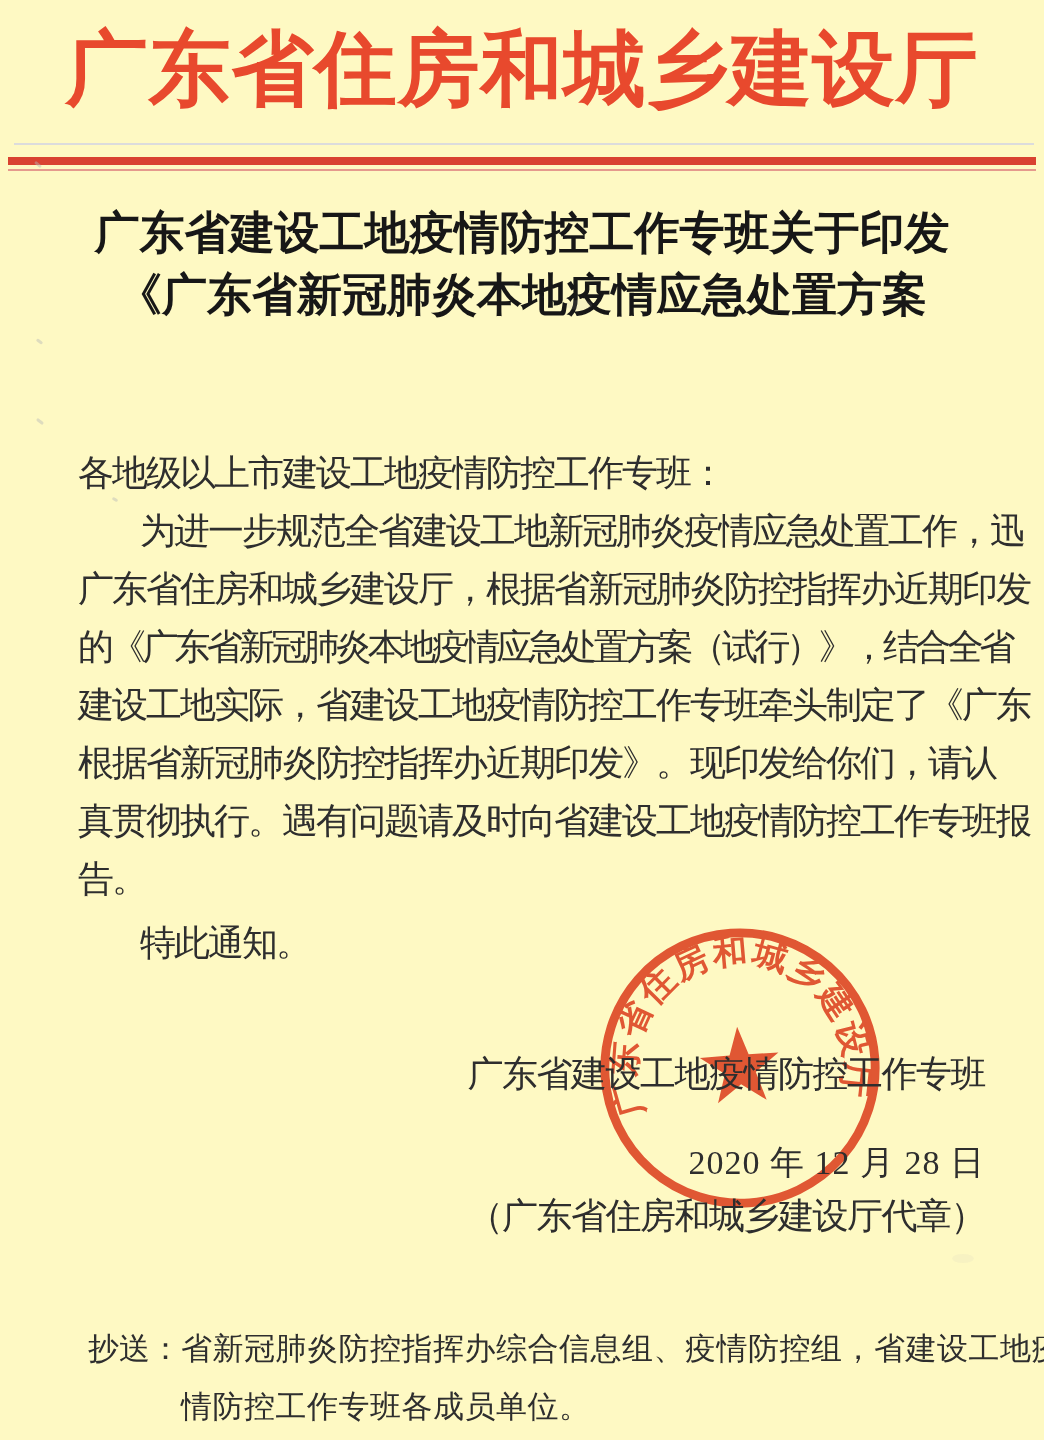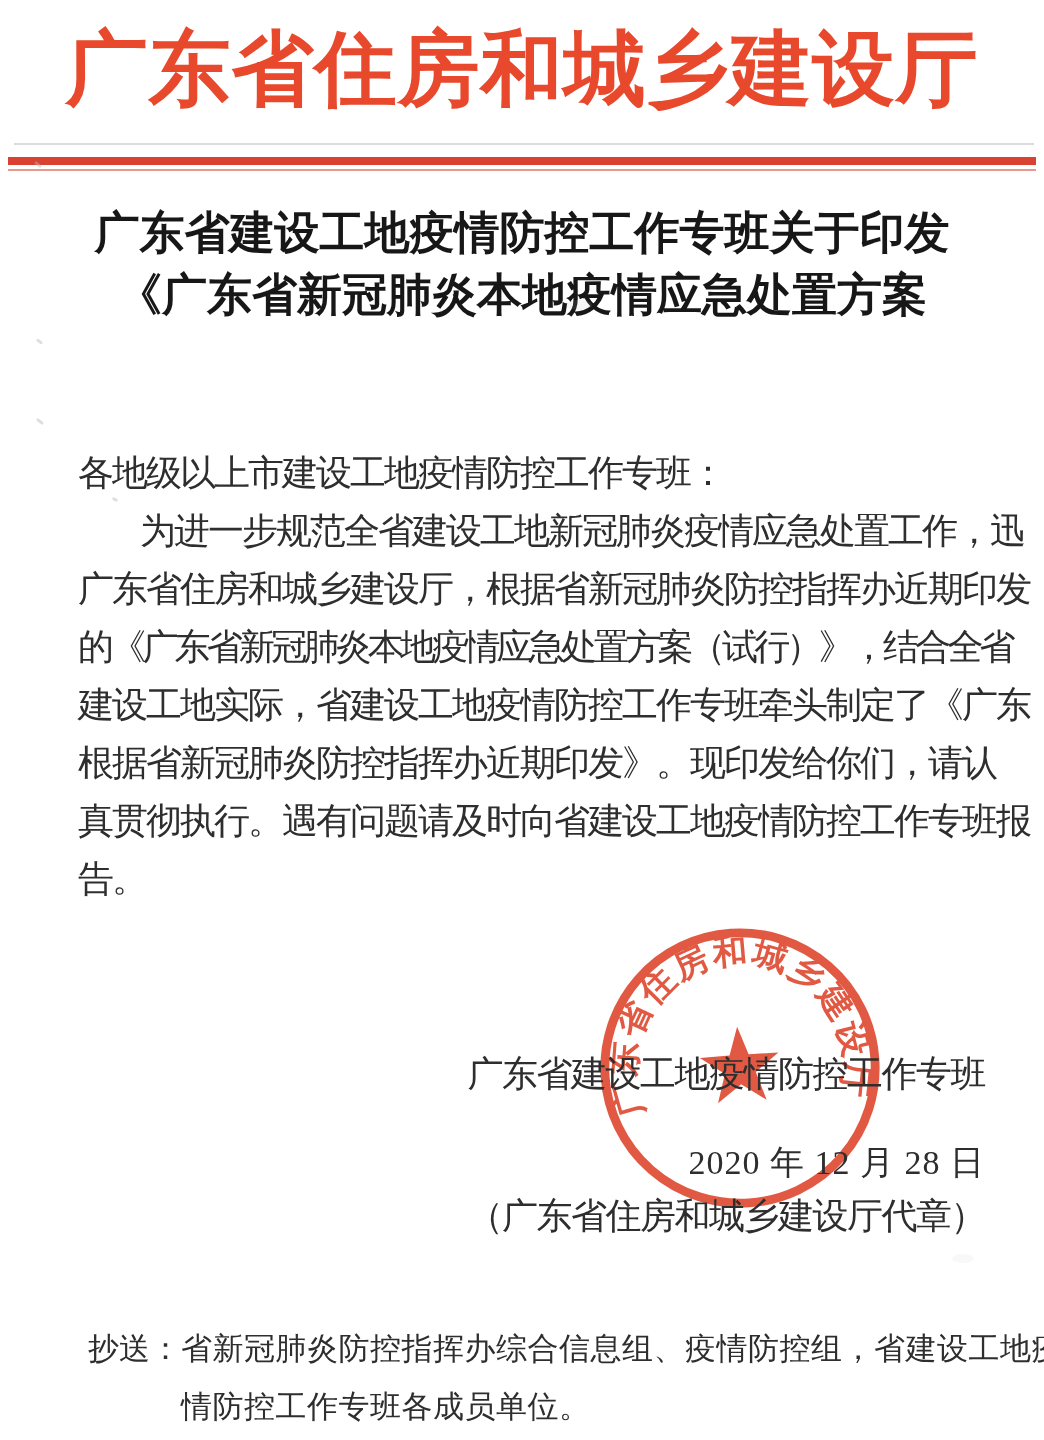--- a/index.html
+++ b/index.html
@@ -1,20 +1,20 @@
 <!DOCTYPE html>
 <html><head>
 <meta charset="utf-8">
 <style>
   html,body{margin:0;padding:0;background:#e9e9e9;}
   .page{
     position:relative;
     width:1044px;height:1440px;
     margin:0 auto;
-    background:#ffffff;
+    background:#fef9c3;
     font-family:"Liberation Serif","DejaVu Serif",serif;
     color:#2b2b2b;
     overflow:hidden;
   }
   
   .letterhead{
     position:absolute;top:16px;left:0;width:100%;
     text-align:center;
     font-size:82px;font-weight:bold;line-height:108px;
     color:#e8492d;
@@ -93,20 +93,21 @@
 
   <div class="body-block">
     <div class="body-line">各地级以上市建设工地疫情防控工作专班：</div>
     <div class="body-line indent">为进一步规范全省建设工地新冠肺炎疫情应急处置工作，迅</div>
     <div class="body-line">广东省住房和城乡建设厅，根据省新冠肺炎防控指挥办近期印发</div>
     <div class="body-line tight">的《广东省新冠肺炎本地疫情应急处置方案（试行）》，结合全省</div>
     <div class="body-line">建设工地实际，省建设工地疫情防控工作专班牵头制定了《广东</div>
     <div class="body-line">根据省新冠肺炎防控指挥办近期印发》。现印发给你们，请认</div>
     <div class="body-line">真贯彻执行。遇有问题请及时向省建设工地疫情防控工作专班报</div>
     <div class="body-line">告。</div>
+    <div class="body-line indent closing">特此通知。</div>
   </div>
 
   <svg class="seal" viewBox="0 0 300 300" aria-hidden="true">
     <defs>
       <path id="seal-arc" d="M 52 190 A 106 106 0 1 1 248 190" fill="none"></path>
     </defs>
     <circle cx="150" cy="150" r="137" fill="none" stroke="#dd4228" stroke-width="9"></circle>
     <polygon fill="#dd4228" points="150,108 159.7,136.7 189.9,137 165.7,155.1 174.7,184 150,166.5 125.3,184 134.3,155.1 110.1,137 140.3,136.7"></polygon>
     <text font-size="35" fill="#dd4228" font-weight="bold" font-family="Liberation Serif, DejaVu Serif, serif">
       <textPath href="#seal-arc" startOffset="2" textLength="408" lengthAdjust="spacing">广东省住房和城乡建设厅</textPath>

